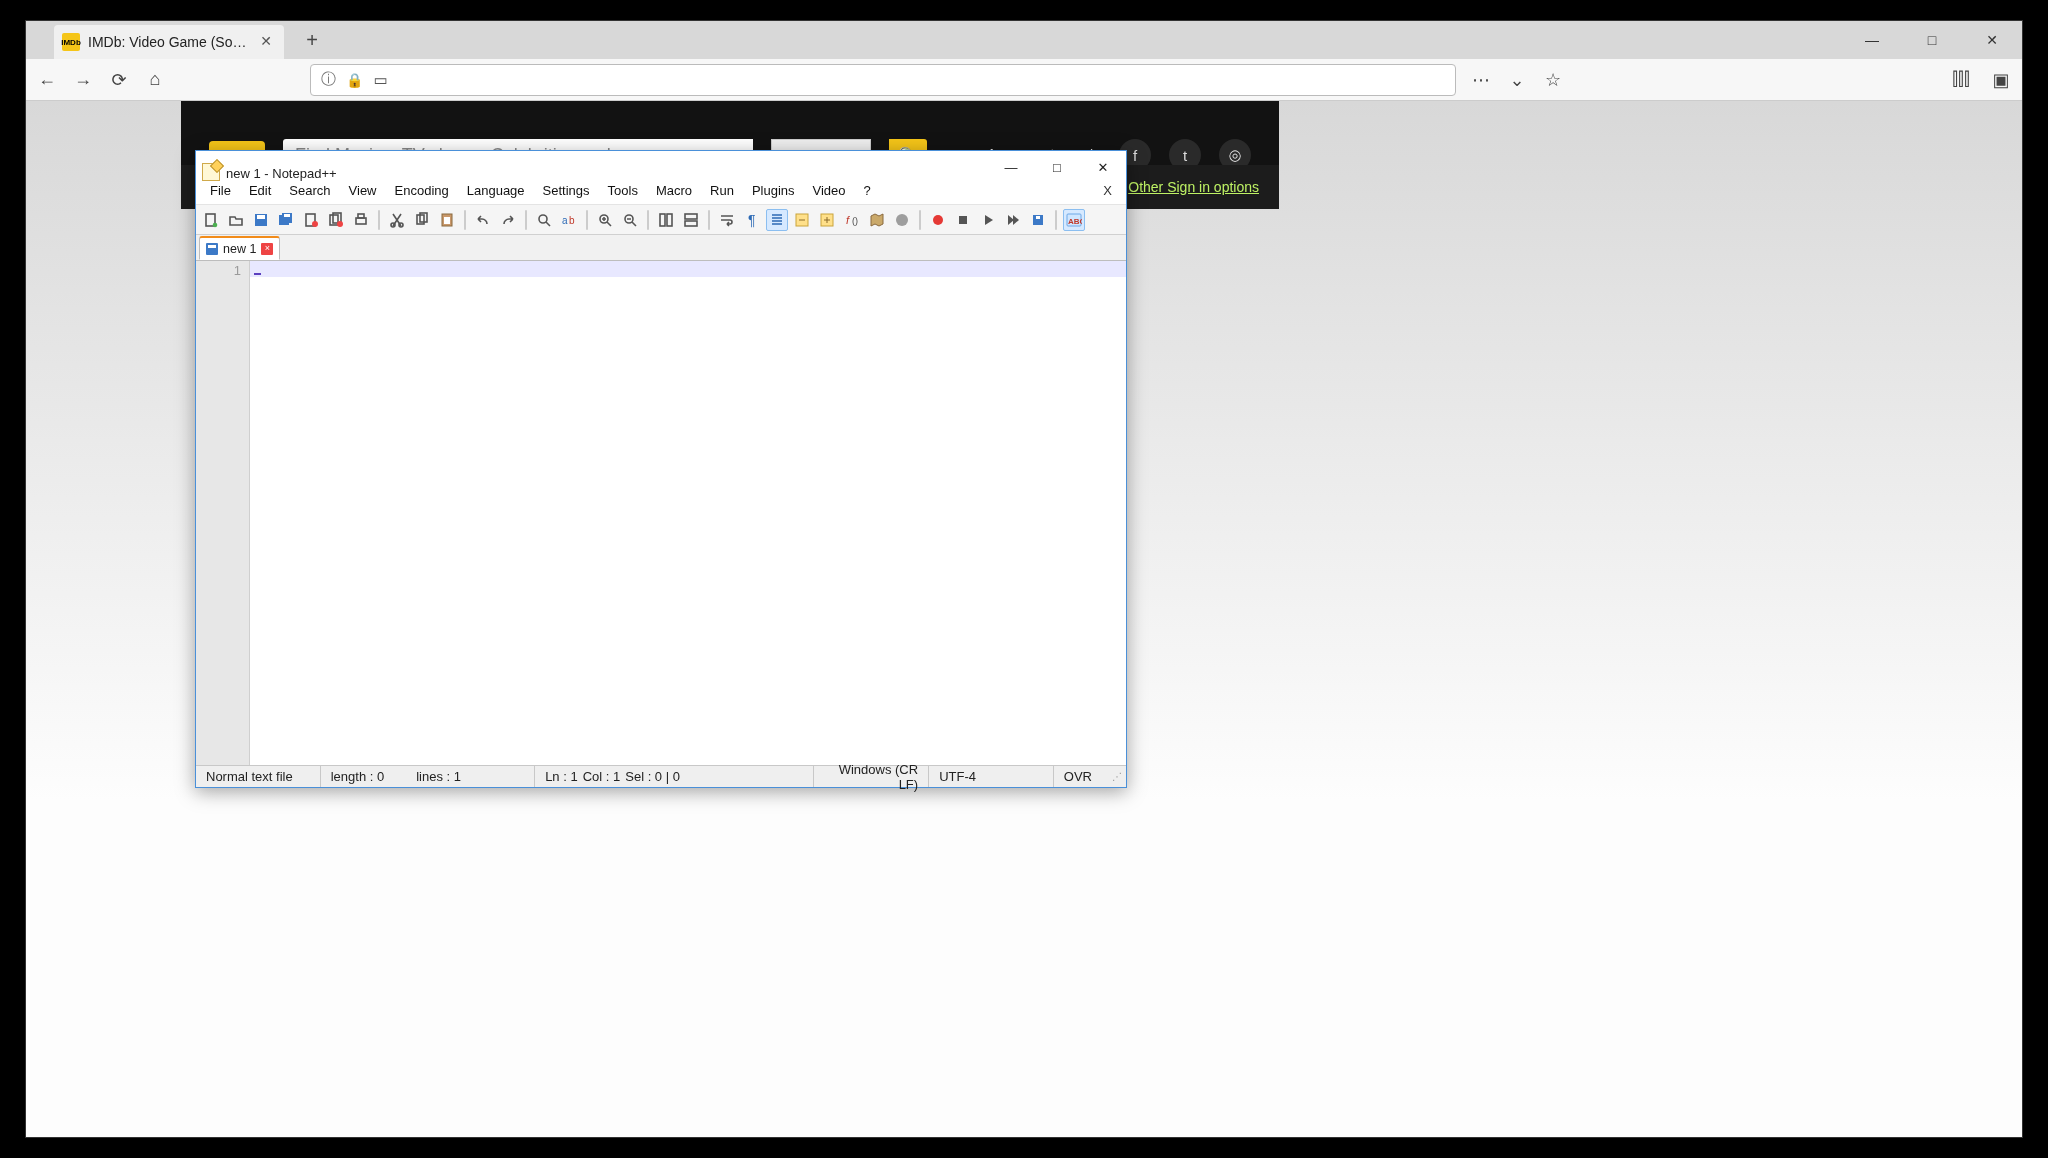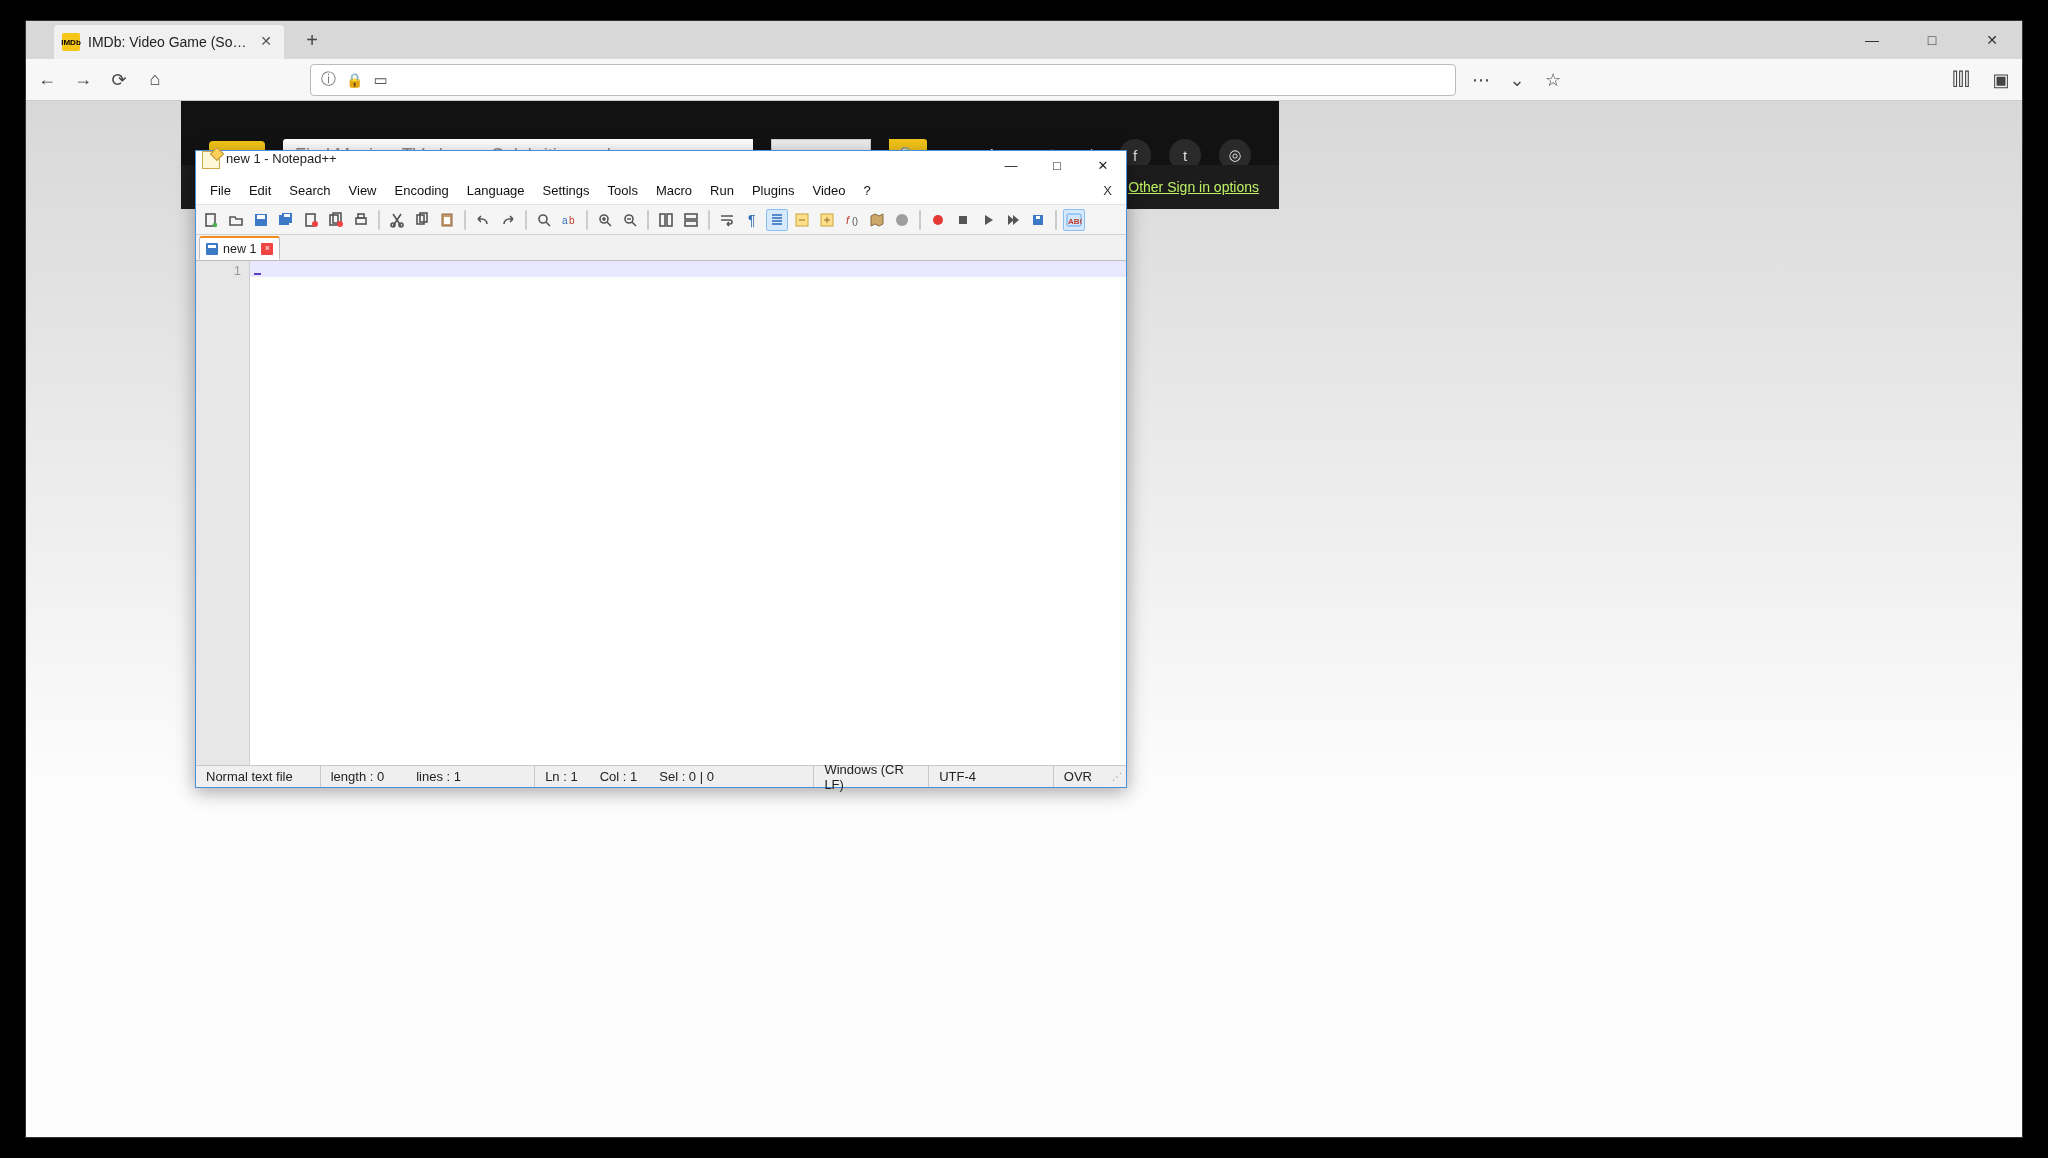--- a/index.html
+++ b/index.html
@@ -80,21 +80,21 @@
 }
 .imdb-sub a { color: #bef264; text-decoration: underline; }
 
 
 .npp {
   position: absolute; left: 195px; top: 150px; width: 932px; height: 638px;
   background: #fff; border: 1px solid #4a90d9; box-shadow: 0 4px 18px rgba(0,0,0,.35);
   display: flex; flex-direction: column;
 }
 .npp-title {
-  height: 30px; background: #fff; display: flex; align-items: flex-start; padding: 0 0 0 6px;
+  height: 30px; background: #fff; display: flex; align-items: flex-end; padding: 0 0 0 6px;
   font-size: 13px; color: #222;
 }
 .npp-title .appicon {
   width: 18px; height: 18px; margin-right: 6px; background: #fff8d6; border: 1px solid #cfa94a;
   position: relative;
 }
 .npp-title .appicon::after {
   content: ""; position: absolute; right: -3px; top: -3px; width: 8px; height: 8px;
   background: #ffd15a; border: 1px solid #b8902e; transform: rotate(45deg);
 }
@@ -133,21 +133,21 @@
 .npp-tab .x { width: 12px; height: 12px; background: #e44; color: #fff; font-size: 9px; line-height: 11px; text-align: center; border-radius: 1px; }
 
 .npp-editor { flex: 1; display: flex; background: #fff; font-family: Consolas, monospace; font-size: 13px; }
 .gutter { width: 54px; background: #e7e7e7; color: #9a9a9a; text-align: right; padding: 2px 8px 0 0; border-right: 1px solid #cfcfcf; }
 .editarea { flex: 1; position: relative; }
 .curline { position: absolute; left: 0; top: 0; right: 0; height: 16px; background: #e8e8ff; }
 .caret { position: absolute; left: 4px; top: 1px; width: 7px; height: 13px; border-bottom: 2px solid #5b3fbf; }
 
 .npp-status {
   height: 22px; background: #efefef; border-top: 1px solid #c8c8c8;
-  display: flex; align-items: center; font-size: 13px; color: #222;
+  display: flex; align-items: center; font-size: 13px; color: #222; text-align: right;
 }
 .npp-status > div { padding: 0 10px; height: 100%; display: flex; align-items: center; border-right: 1px solid #c8c8c8; }
 .npp-status .grip { margin-left: auto; border: none; padding-right: 4px; color: #999; font-size: 10px; }
 
 
 .ico { stroke: #555; stroke-width: 1.6; fill: none; }
 </style>
 </head>
 <body>
 
@@ -460,21 +460,21 @@
       <div class="caret"></div>
     </div>
   </div>
 
   <div class="npp-status">
     <div style="width:125px">Normal text file</div>
     <div style="width:215px;gap:32px">
       <span>length : 0</span>
         <span>lines : 1</span>
     </div>
-    <div style="width:280px;gap:22px">
+    <div style="width:280px;gap:5px">
       <span>Ln : 1</span>
         <span>Col : 1</span>
         <span>Sel : 0 | 0</span>
     </div>
     <div style="width:115px">Windows (CR LF)</div>
     <div style="width:125px">UTF-4</div>
     <div style="border:none">OVR</div>
     <div class="grip">⋰</div>
   </div>
 </div>

